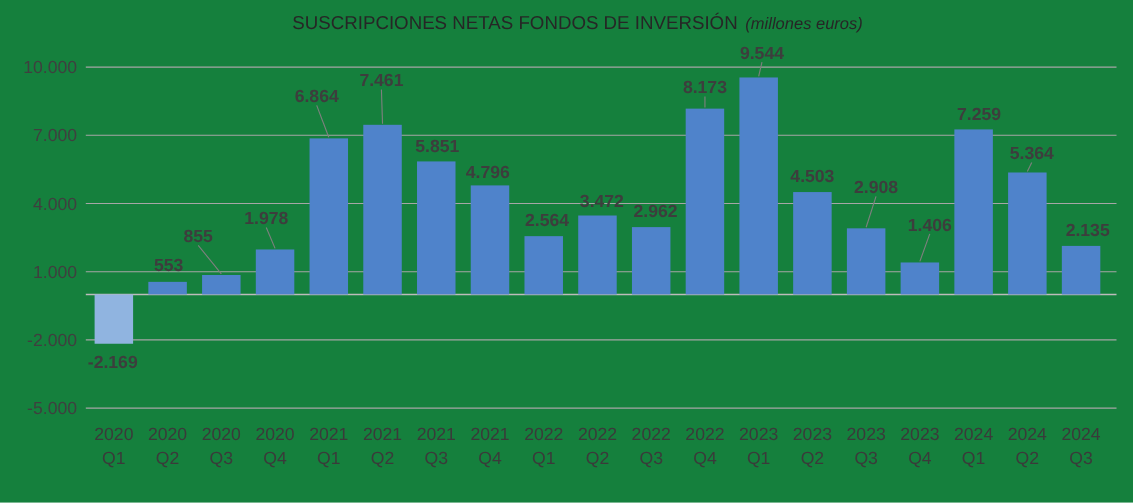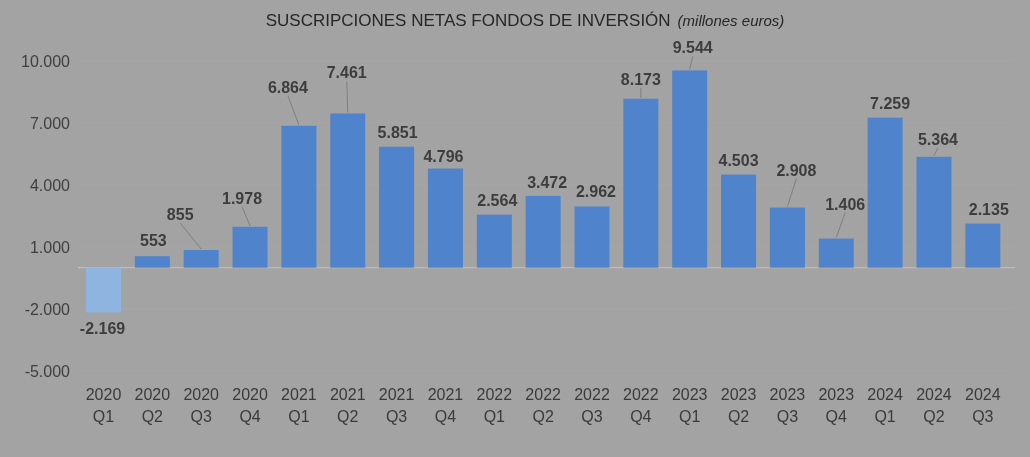--- a/index.html
+++ b/index.html
@@ -1,16 +1,16 @@
 <!DOCTYPE html>
 <html><head>
 <meta charset="utf-8">
 <style>
   html,body{margin:0;padding:0;background:#ffffff;font-family:"Liberation Sans",sans-serif;}
-  .page{width:1030px;height:457px;background:#a3a3a3;overflow:hidden;}
+  .page{width:1030px;height:457px;background:#15803d;overflow:hidden;}
   svg text{font-family:"Liberation Sans",sans-serif;}
   .title-main{font-size:17px;fill:#262626;}
   .title-sub{font-style:italic;font-size:15px;fill:#262626;}
   .ytick{font-size:16px;fill:#3f3f3f;}
   .xtick{font-size:16px;fill:#3a3a3a;}
   .dlabel{font-size:16px;font-weight:700;fill:#3d3d3d;}
 </style>
 </head>
 <body>
 

